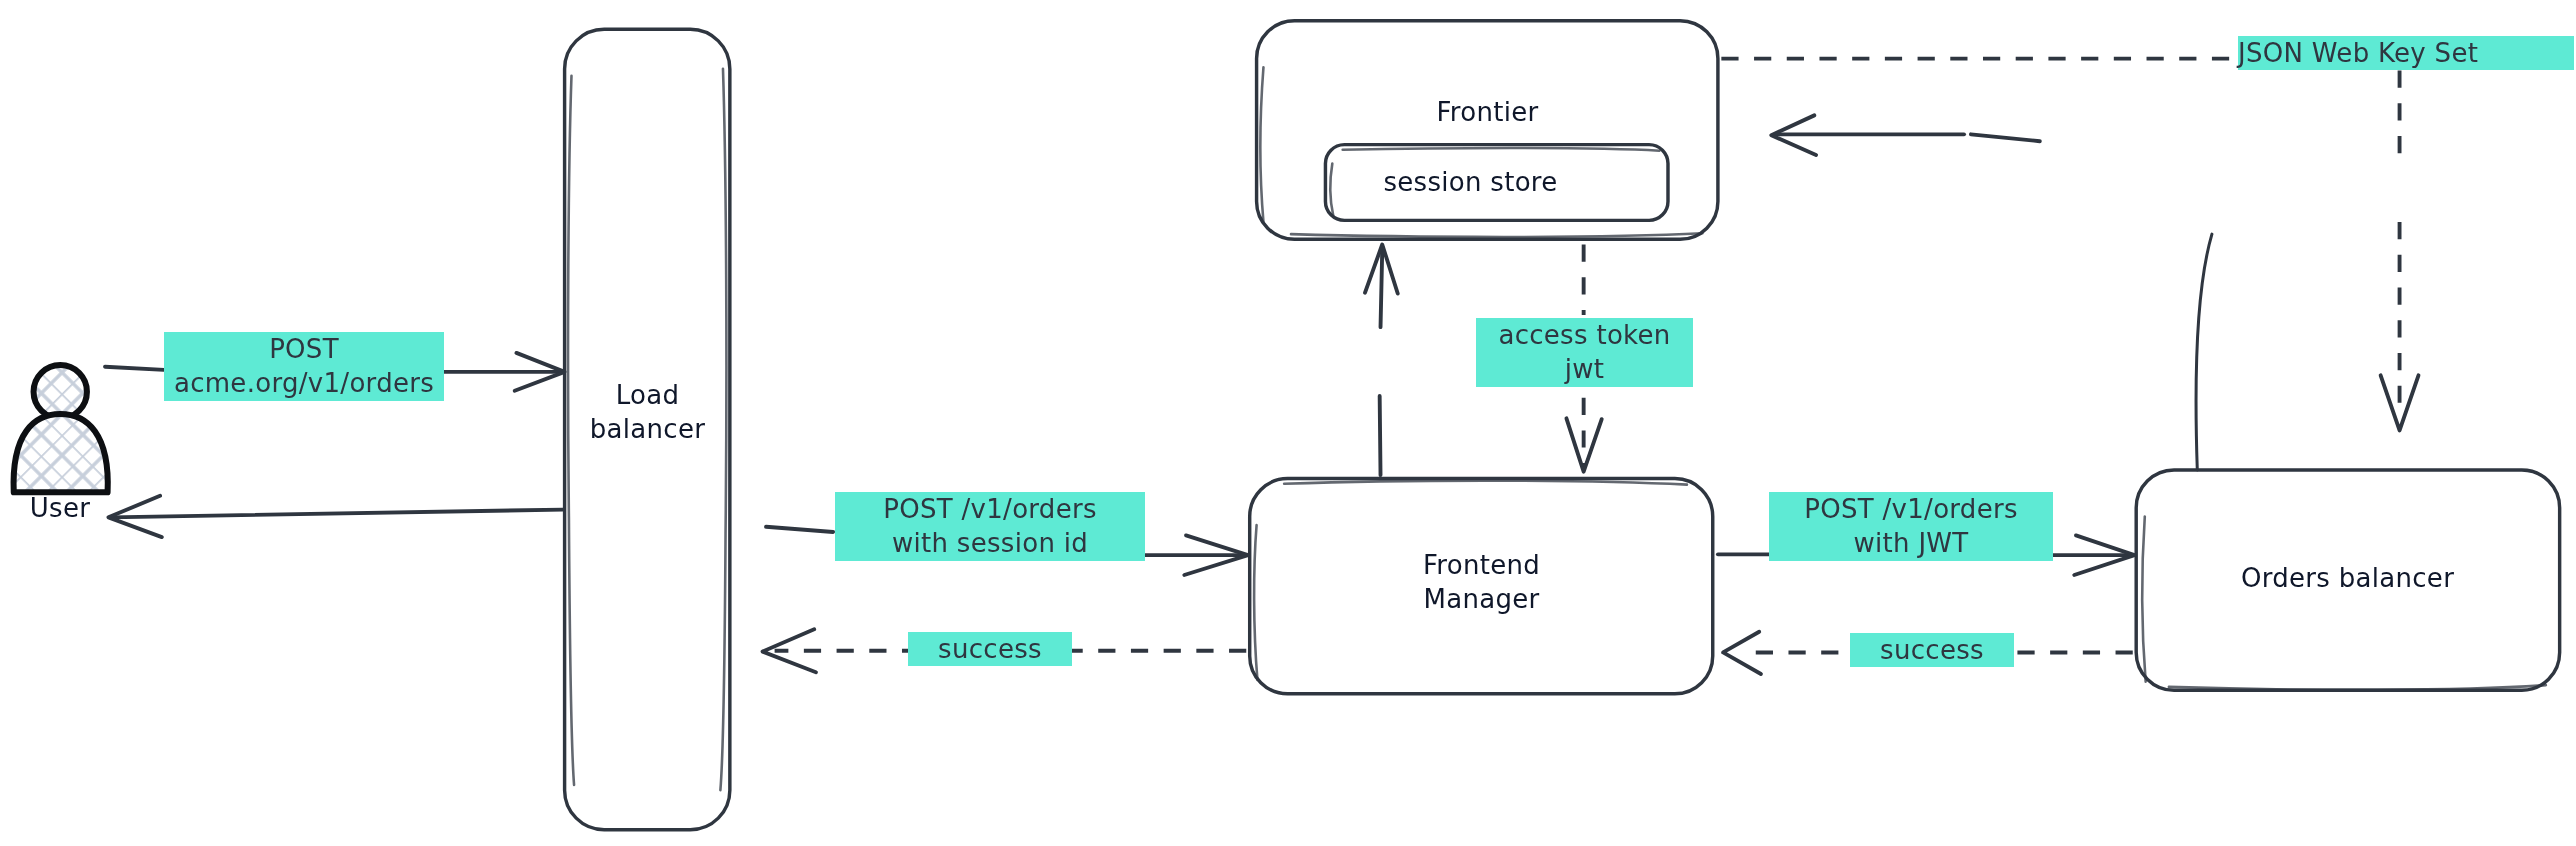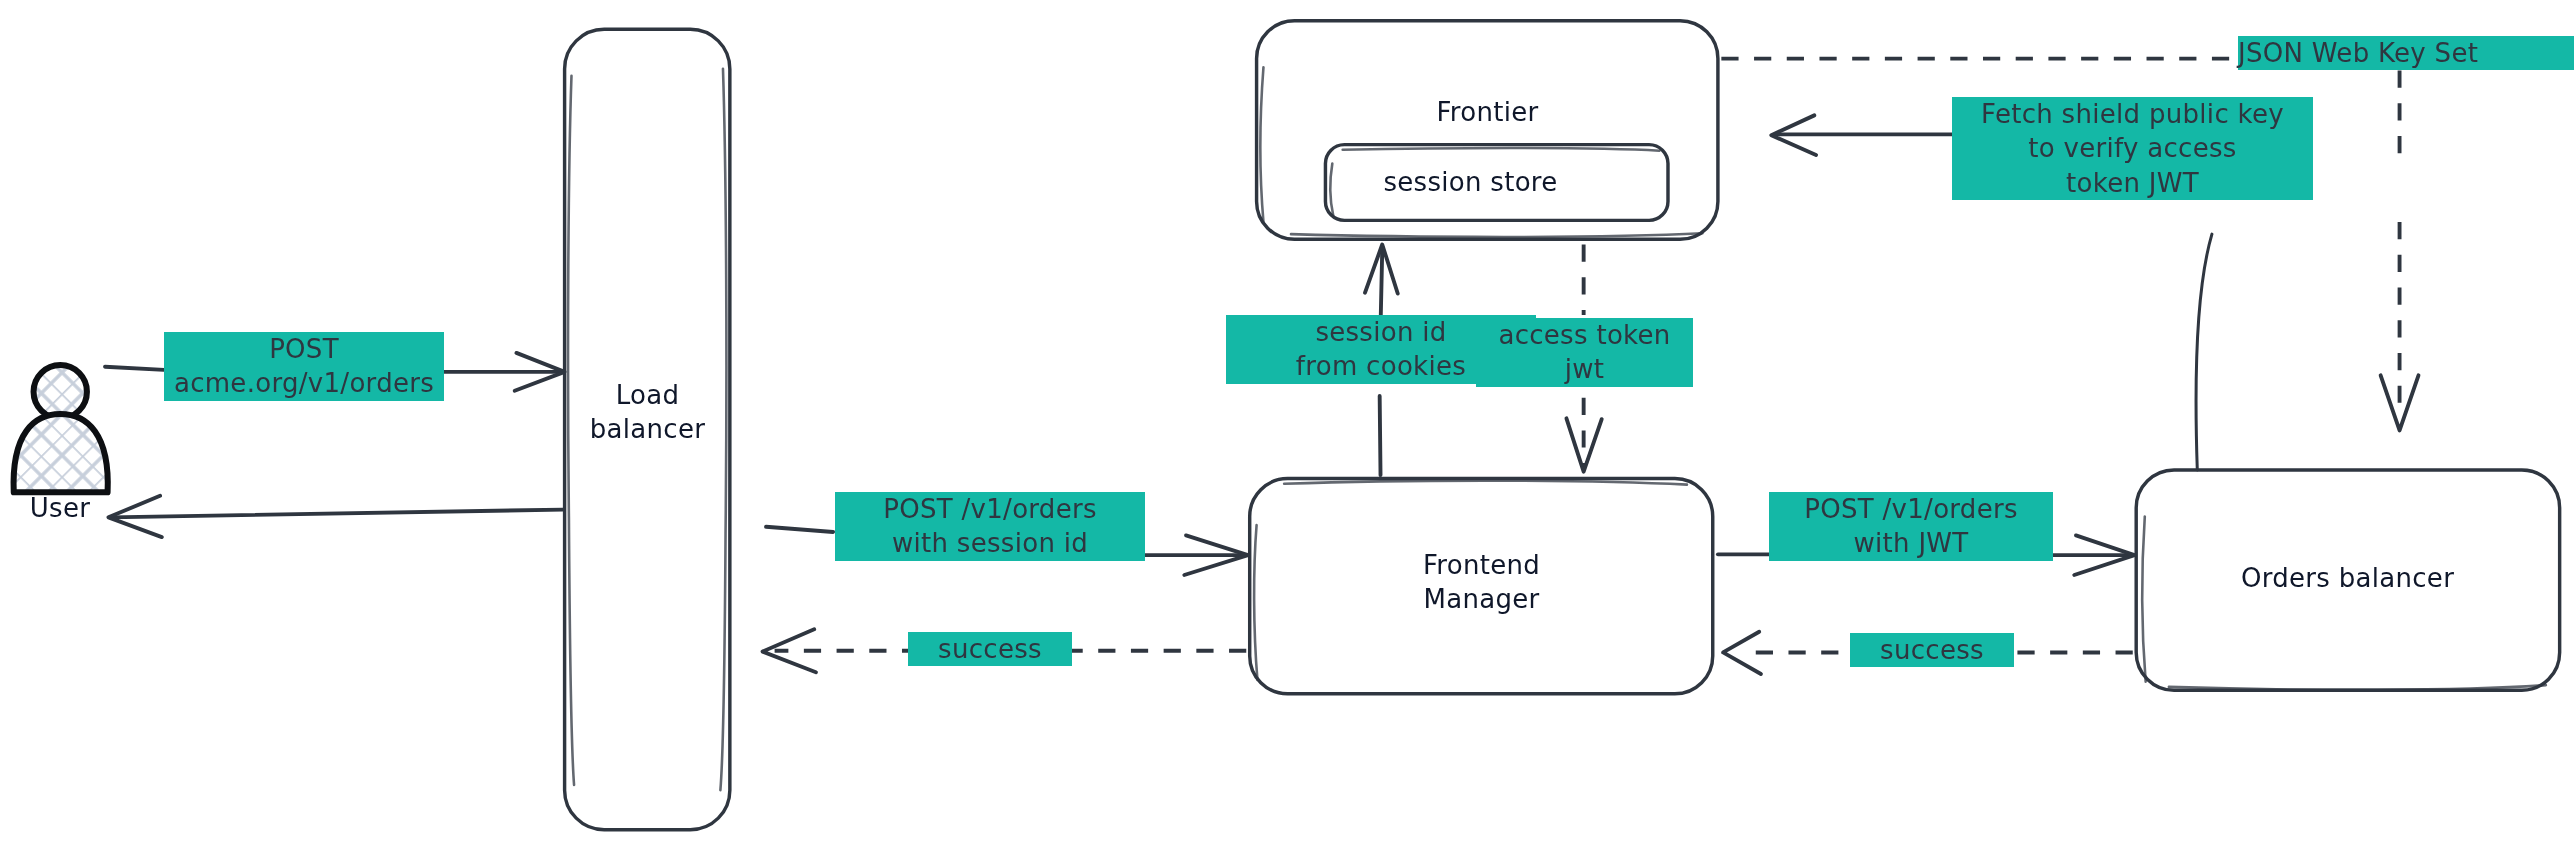--- a/index.html
+++ b/index.html
@@ -27,21 +27,21 @@
   }
   .edge-label{
     position:absolute;
     text-align:center;
     color:#2f3640;
     font-family:"DejaVu Sans",sans-serif;
     font-size:26px;
     line-height:1.32;
     letter-spacing:0.3px;
     white-space:pre-line;
-    background:#14b8a6;
+    background:#5eead4;
     pointer-events:none;
   }
 </style>
 </head>
 <body>
 
 <div id="stage">
 
   <svg id="diagram" viewBox="0 0 2993 984">
     <defs>
@@ -168,31 +168,26 @@
   <div class="node-label" style="left:2136px;top:562px;width:423px;">Orders balancer</div>
 
   <div class="edge-label" style="left:164px;top:332px;width:280px;">POST
 acme.org/v1/orders</div>
 
   <div class="edge-label" style="left:835px;top:492px;width:310px;">POST /v1/orders
 with session id</div>
 
   <div class="edge-label" style="left:908px;top:632px;width:164px;">success</div>
 
-  <div class="edge-label" style="left:1226px;top:315px;width:310px;">session id
-from cookies</div>
 
   <div class="edge-label" style="left:1476px;top:318px;width:217px;text-align:center;">access token
 jwt</div>
 
   <div class="edge-label" style="left:1769px;top:492px;width:284px;">POST /v1/orders
 with JWT</div>
 
   <div class="edge-label" style="left:1850px;top:633px;width:164px;">success</div>
 
-  <div class="edge-label" style="left:1952px;top:97px;width:361px;">Fetch shield public key
-to verify access
-token JWT</div>
 
   <div class="edge-label" style="left:2238px;top:36px;width:336px;text-align:left;">JSON Web Key Set</div>
 
 </div>
 
 
 </body></html>

